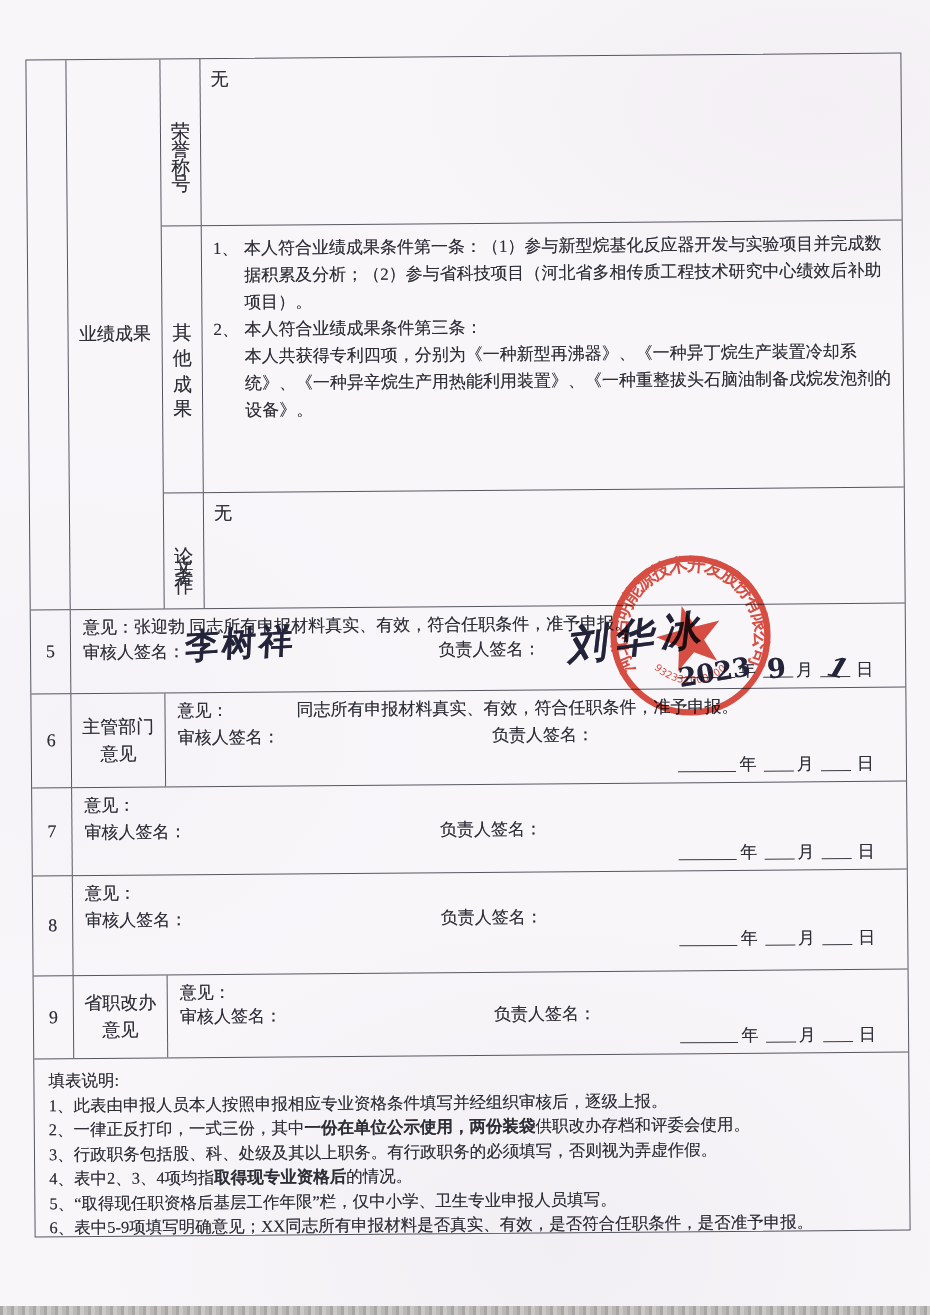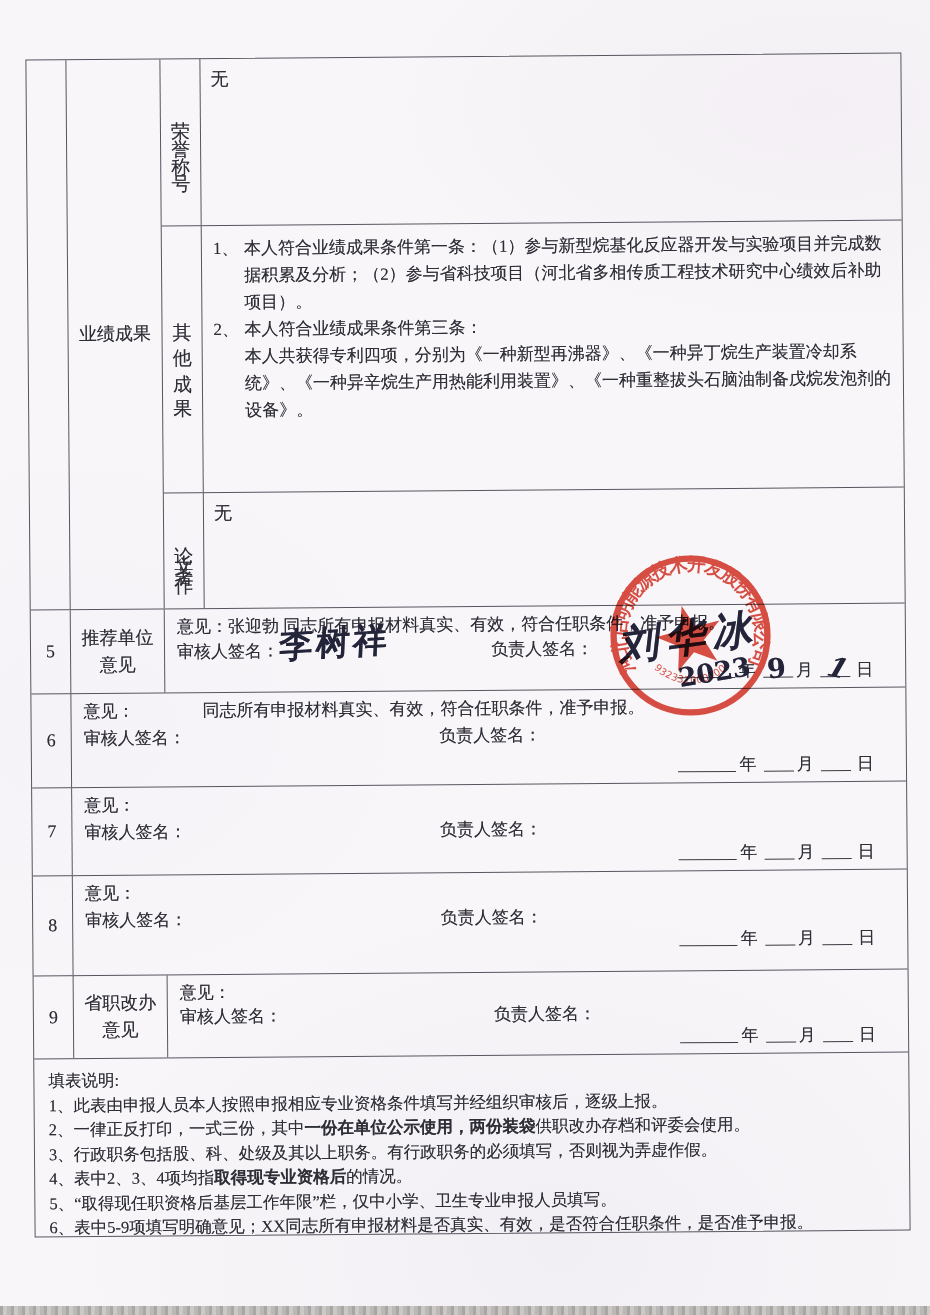--- a/index.html
+++ b/index.html
@@ -143,37 +143,37 @@
           <div class="cell-sublabel">
             <span class="vtext txt" style="letter-spacing:10px;">论文著作</span>
           </div>
           <div class="cell-content plain-content txt">无</div>
         </div>
       </div>
     </div>
 
     <div class="row r5 h5">
       <div class="cell-num txt">5</div>
-      <div class="cell-label txt">推荐单位意见</div>
       <div class="cell-content">
         <div class="op-line txt"><span>意见：</span><span>张迎勃 同志所有申报材料真实、有效，符合任职条件，准予申报。</span></div>
         <div class="sig-line">
           <span class="sig-reviewer txt"><span>审核人签名：</span><span class="hand sig-hand-reviewer">李树祥</span></span>
           <span class="sig-responsible txt"><span>负责人签名：</span><span class="hand sig-hand-responsible">刘华冰</span></span>
         </div>
         <div class="date-line txt">
           <span class="bl bl-y"><span class="hand hand-year">2023</span></span><span>年</span>
           <span class="bl bl-m"><span class="hand hand-month">9</span></span><span>月</span>
           <span class="bl bl-d"><span class="hand hand-day">1</span></span><span>日</span>
         </div>
       </div>
     </div>
 
     <div class="row r6 h6">
       <div class="cell-num txt">6</div>
+      <div class="cell-label txt">主管部门意见</div>
       <div class="cell-content">
         <div class="op-line txt"><span>意见：</span><span>　　　　同志所有申报材料真实、有效，符合任职条件，准予申报。</span></div>
         <div class="sig-line">
           <span class="sig-reviewer txt"><span>审核人签名：</span></span>
           <span class="sig-responsible txt"><span>负责人签名：</span></span>
         </div>
         <div class="date-line txt">
           <span class="bl bl-y"></span><span>年</span>
           <span class="bl bl-m"></span><span>月</span>
           <span class="bl bl-d"></span><span>日</span>

